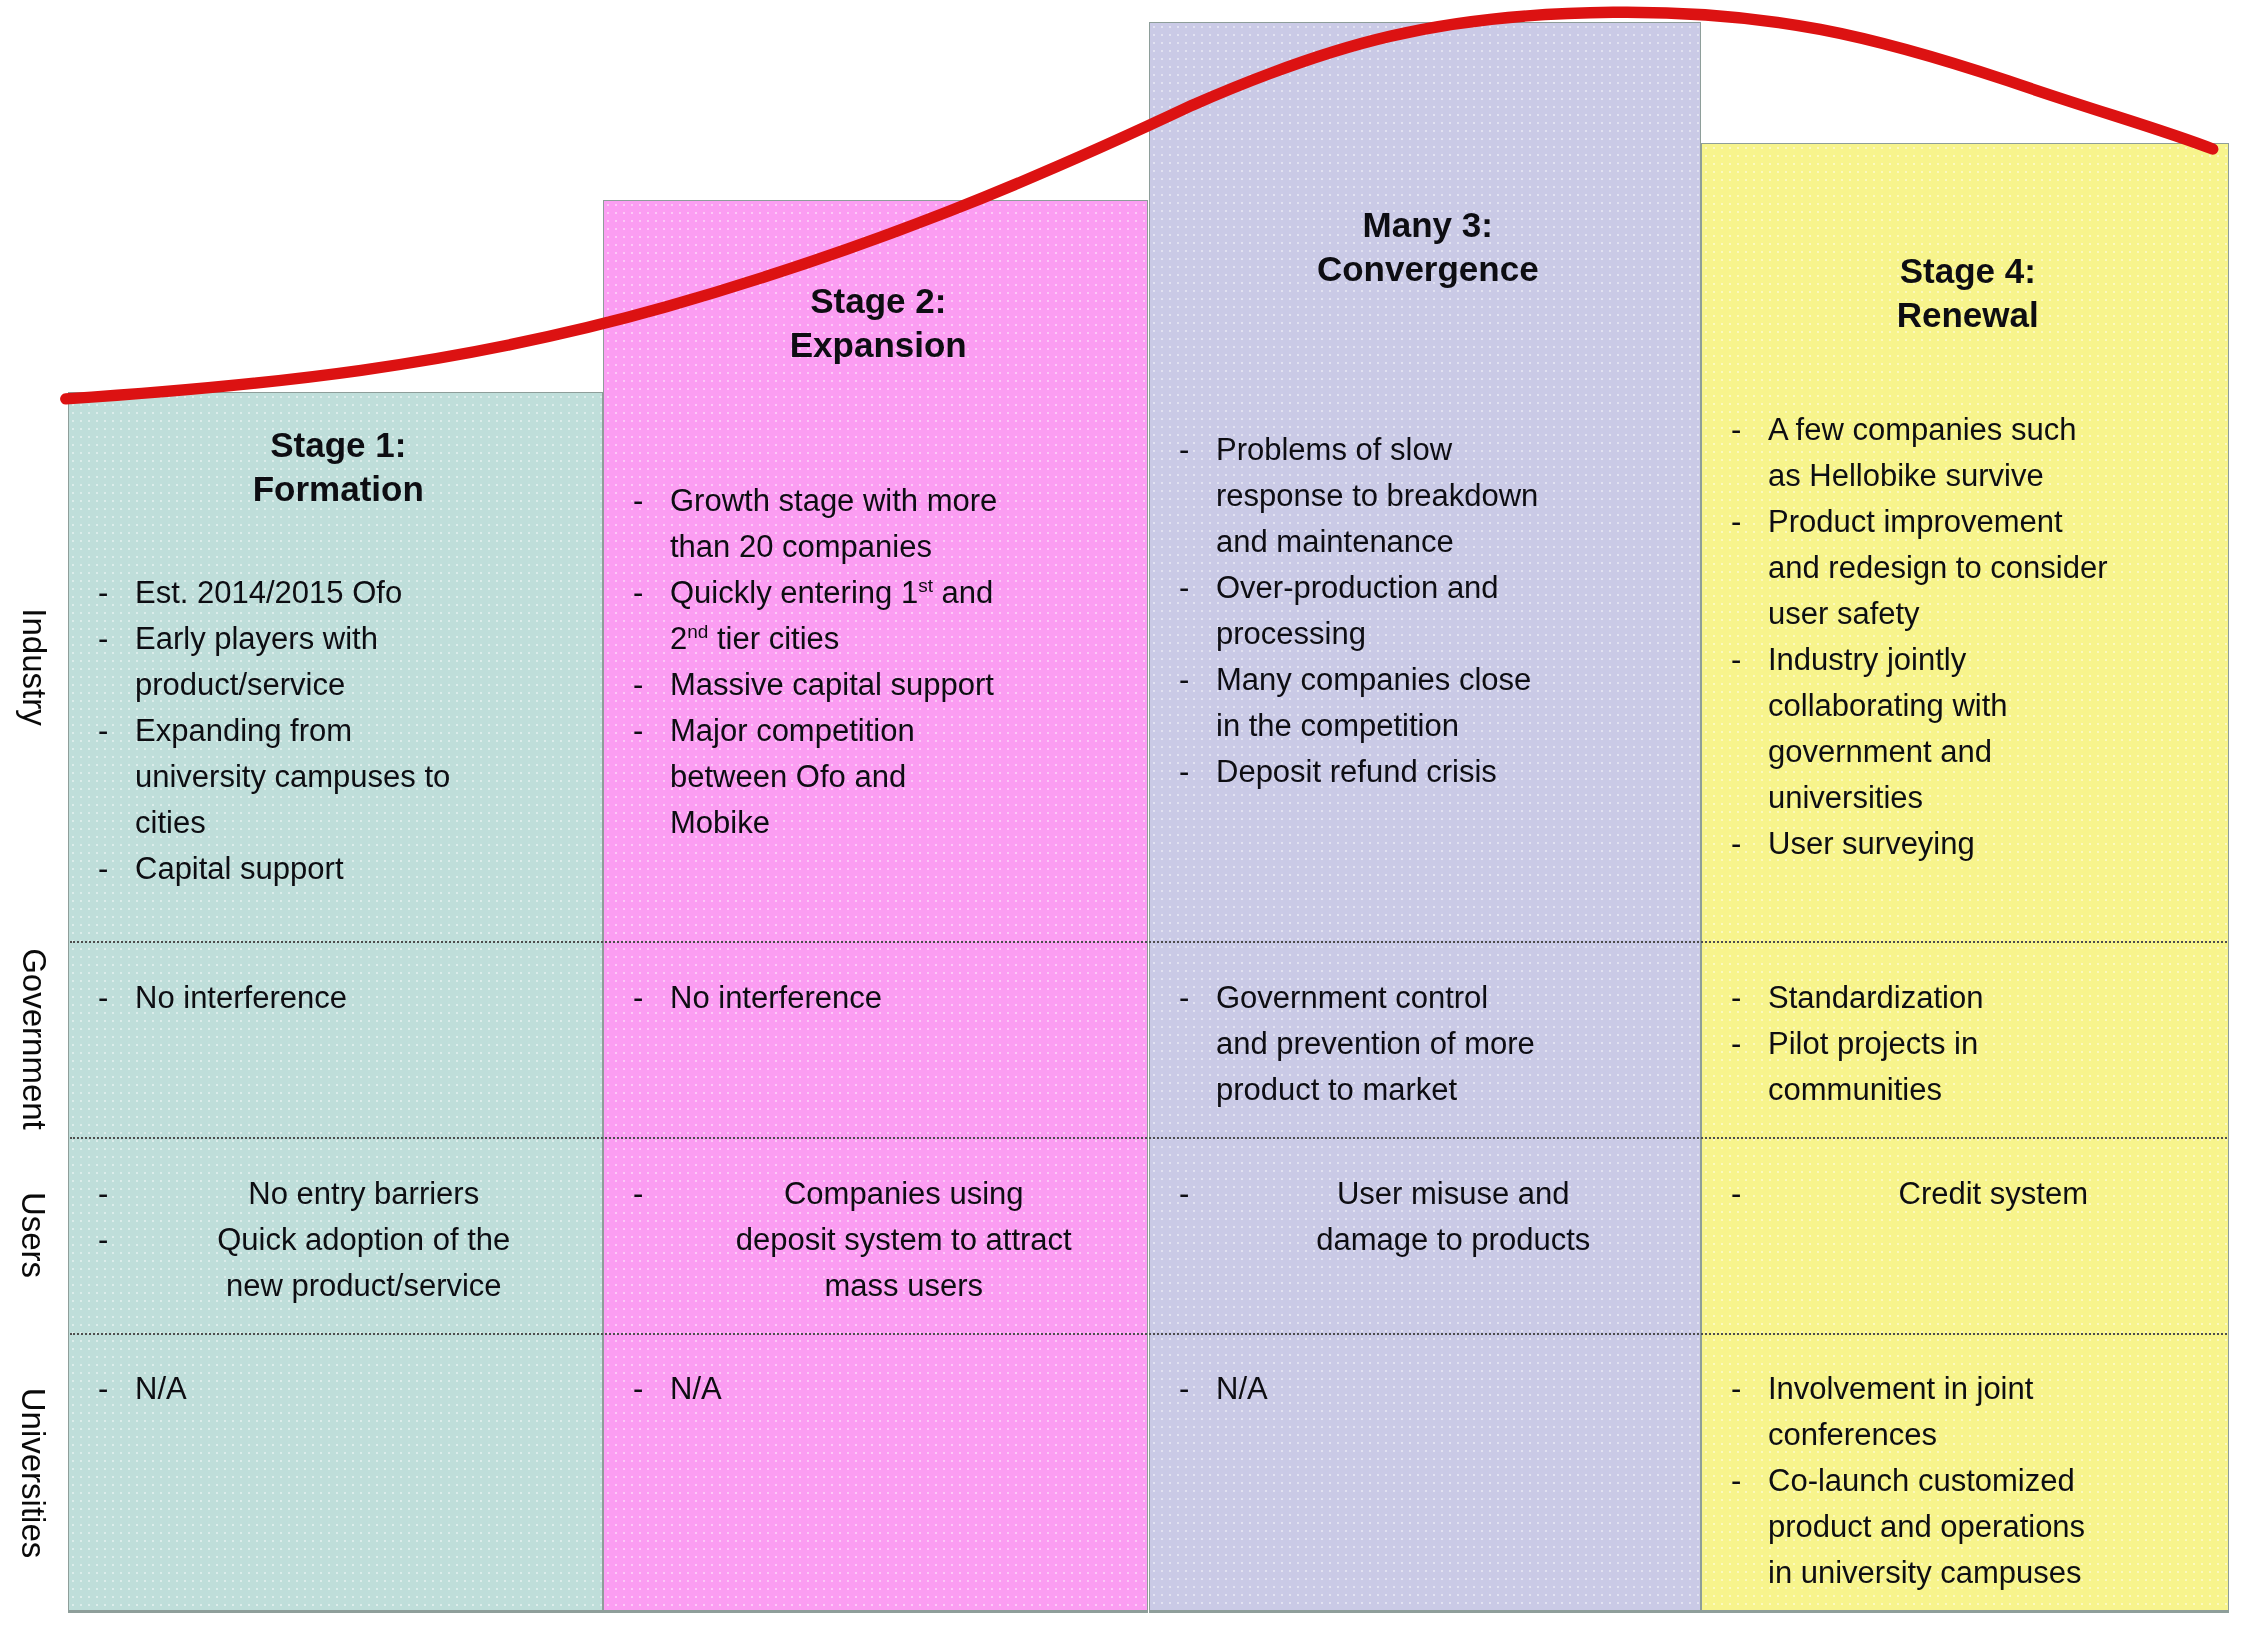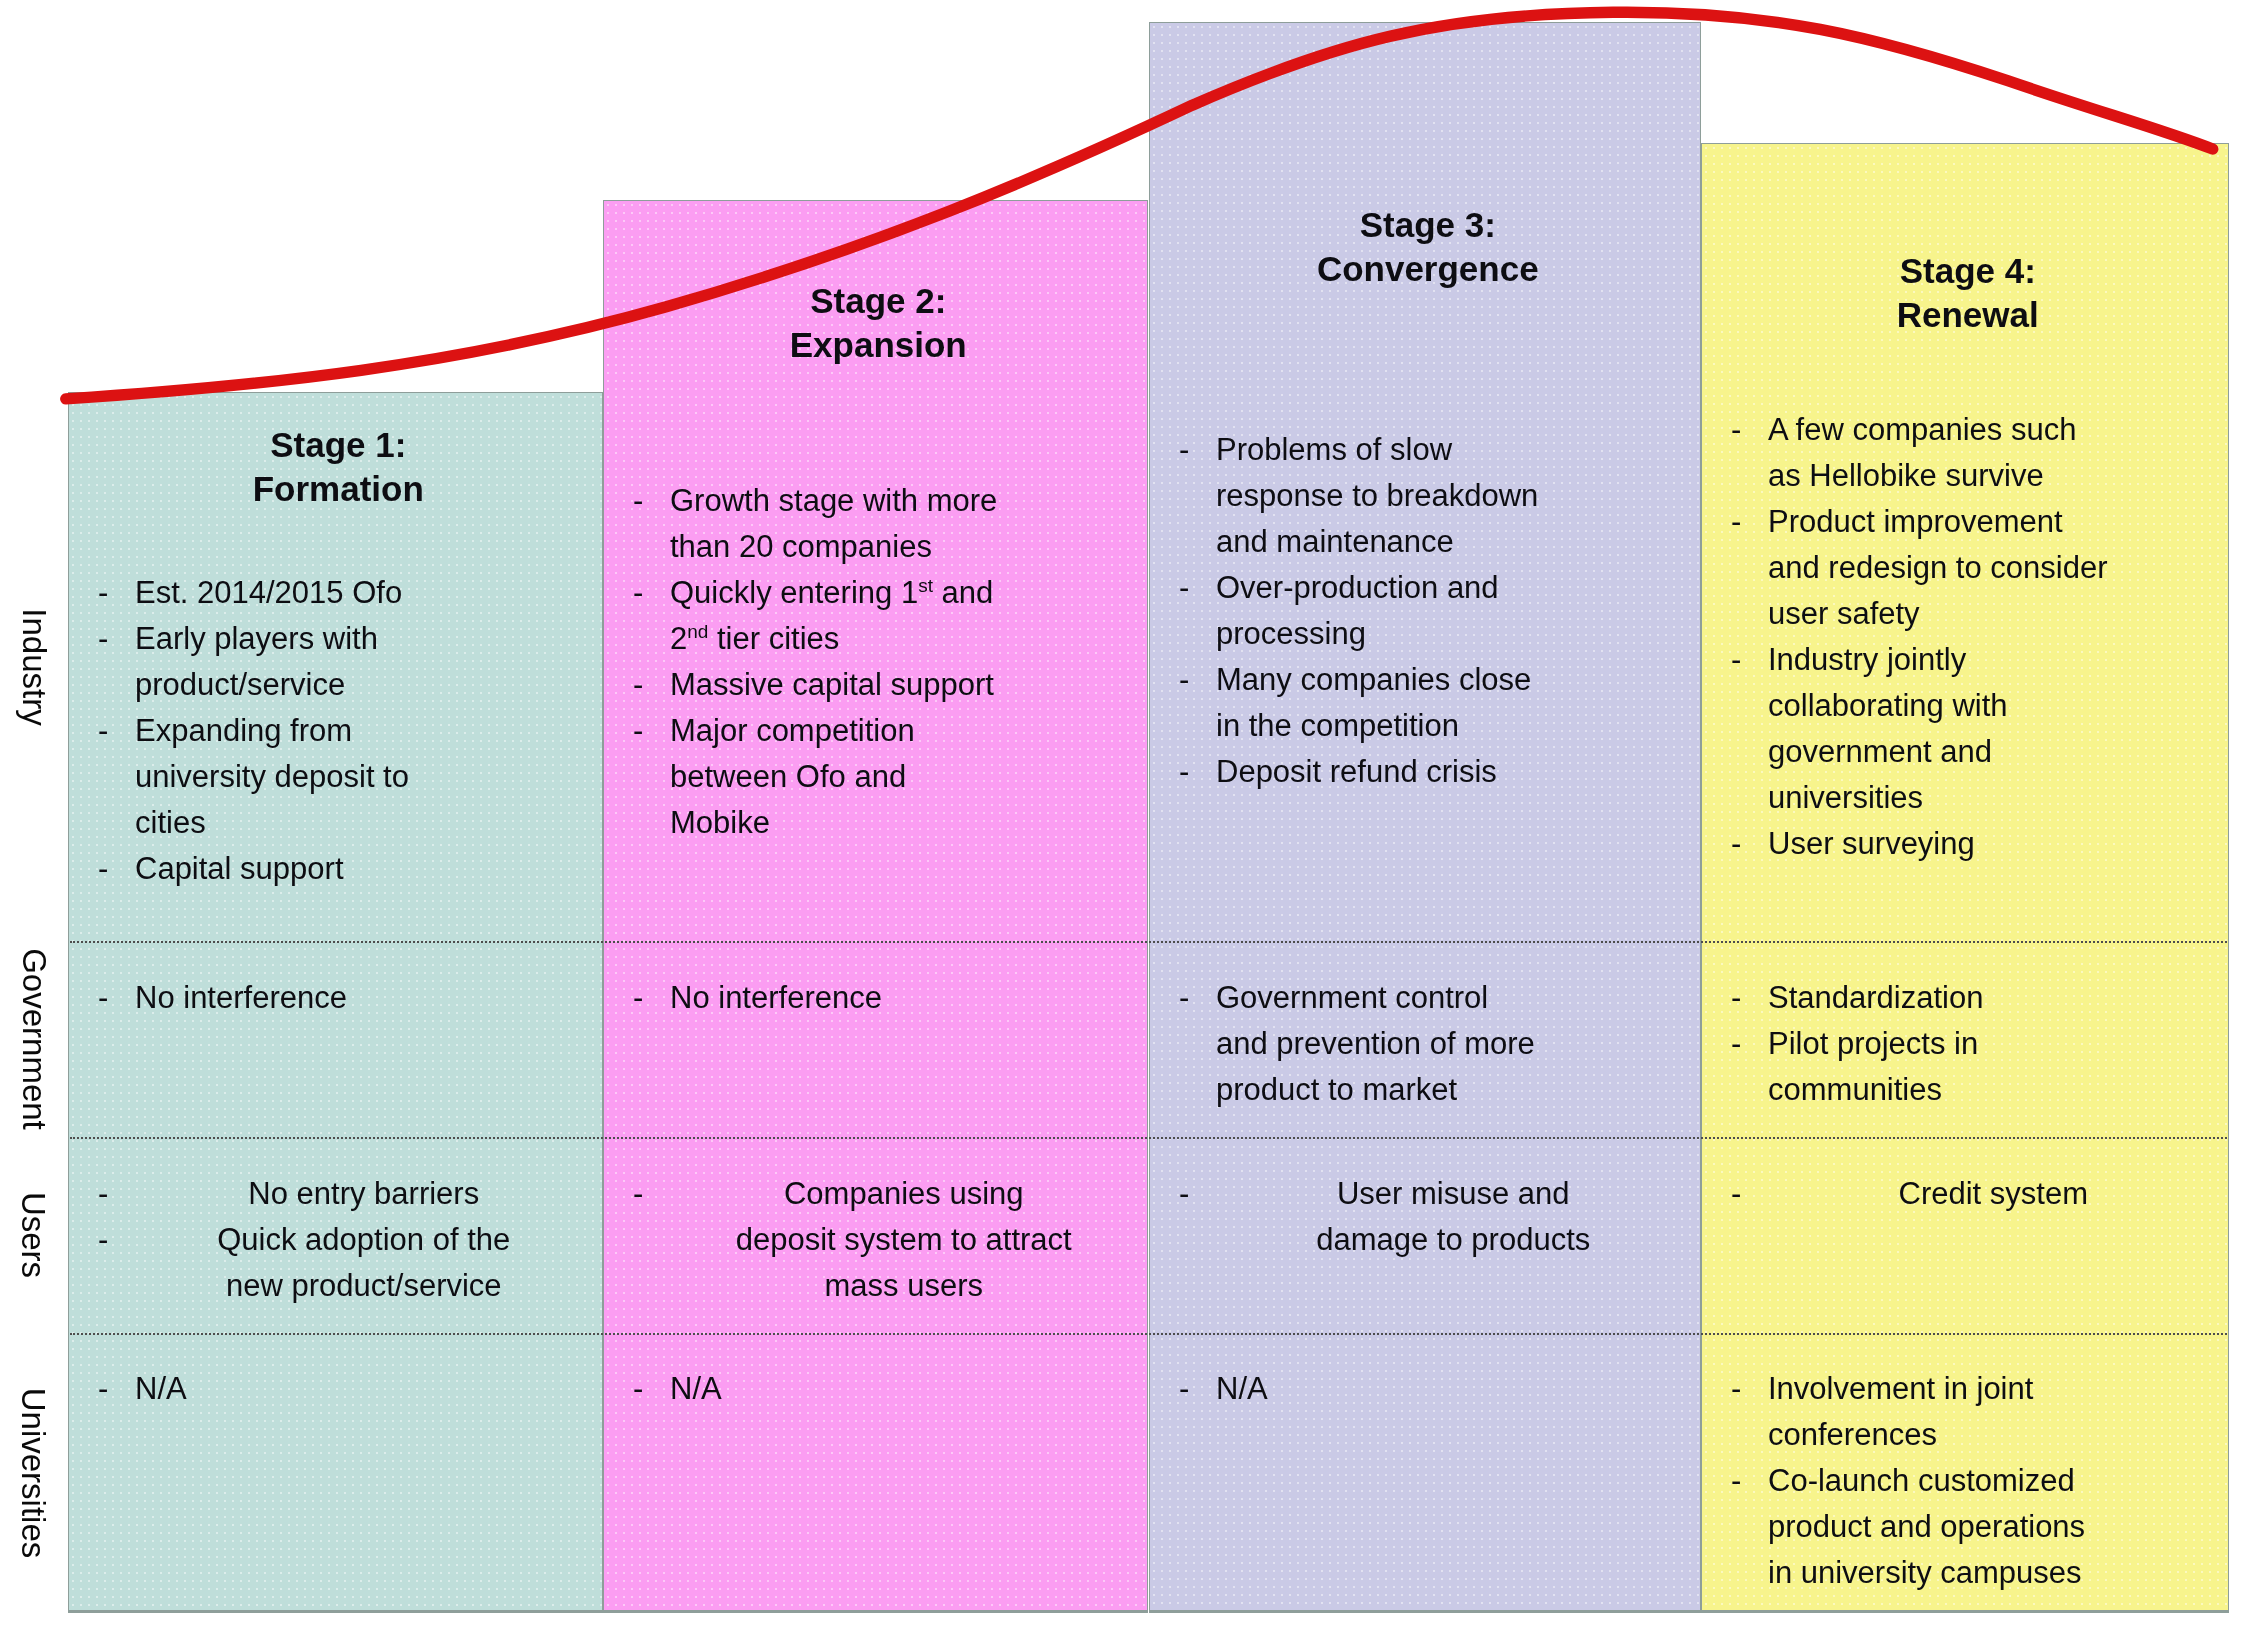--- a/index.html
+++ b/index.html
@@ -78,21 +78,21 @@
   </div>
 
   <div class="zone z1">
       <div class="sec sec-title">Stage 1:
 Formation</div>
       <ul class="bullets sec sec-industry">
         <li>Est. 2014/2015 Ofo</li>
         <li>Early players with
 product/service</li>
         <li>Expanding from
-university deposit to
+university campuses to
 cities</li>
         <li>Capital support</li>
       </ul>
       <ul class="bullets sec sec-government">
         <li>No interference</li>
       </ul>
       <ul class="bullets sec sec-users">
         <li>No entry barriers</li>
         <li>Quick adoption of the
 new product/service</li>
@@ -120,21 +120,21 @@
       <ul class="bullets sec sec-users">
         <li>Companies using
 deposit system to attract
 mass users</li>
       </ul>
       <ul class="bullets sec sec-universities">
         <li>N/A</li>
       </ul>
     </div>
   <div class="zone z3">
-      <div class="sec sec-title">Stage 3:
+      <div class="sec sec-title">Many 3:
 Convergence</div>
       <ul class="bullets sec sec-industry">
         <li>Problems of slow
 response to breakdown
 and maintenance</li>
         <li>Over-production and
 processing</li>
         <li>Many companies close
 in the competition</li>
         <li>Deposit refund crisis</li>

